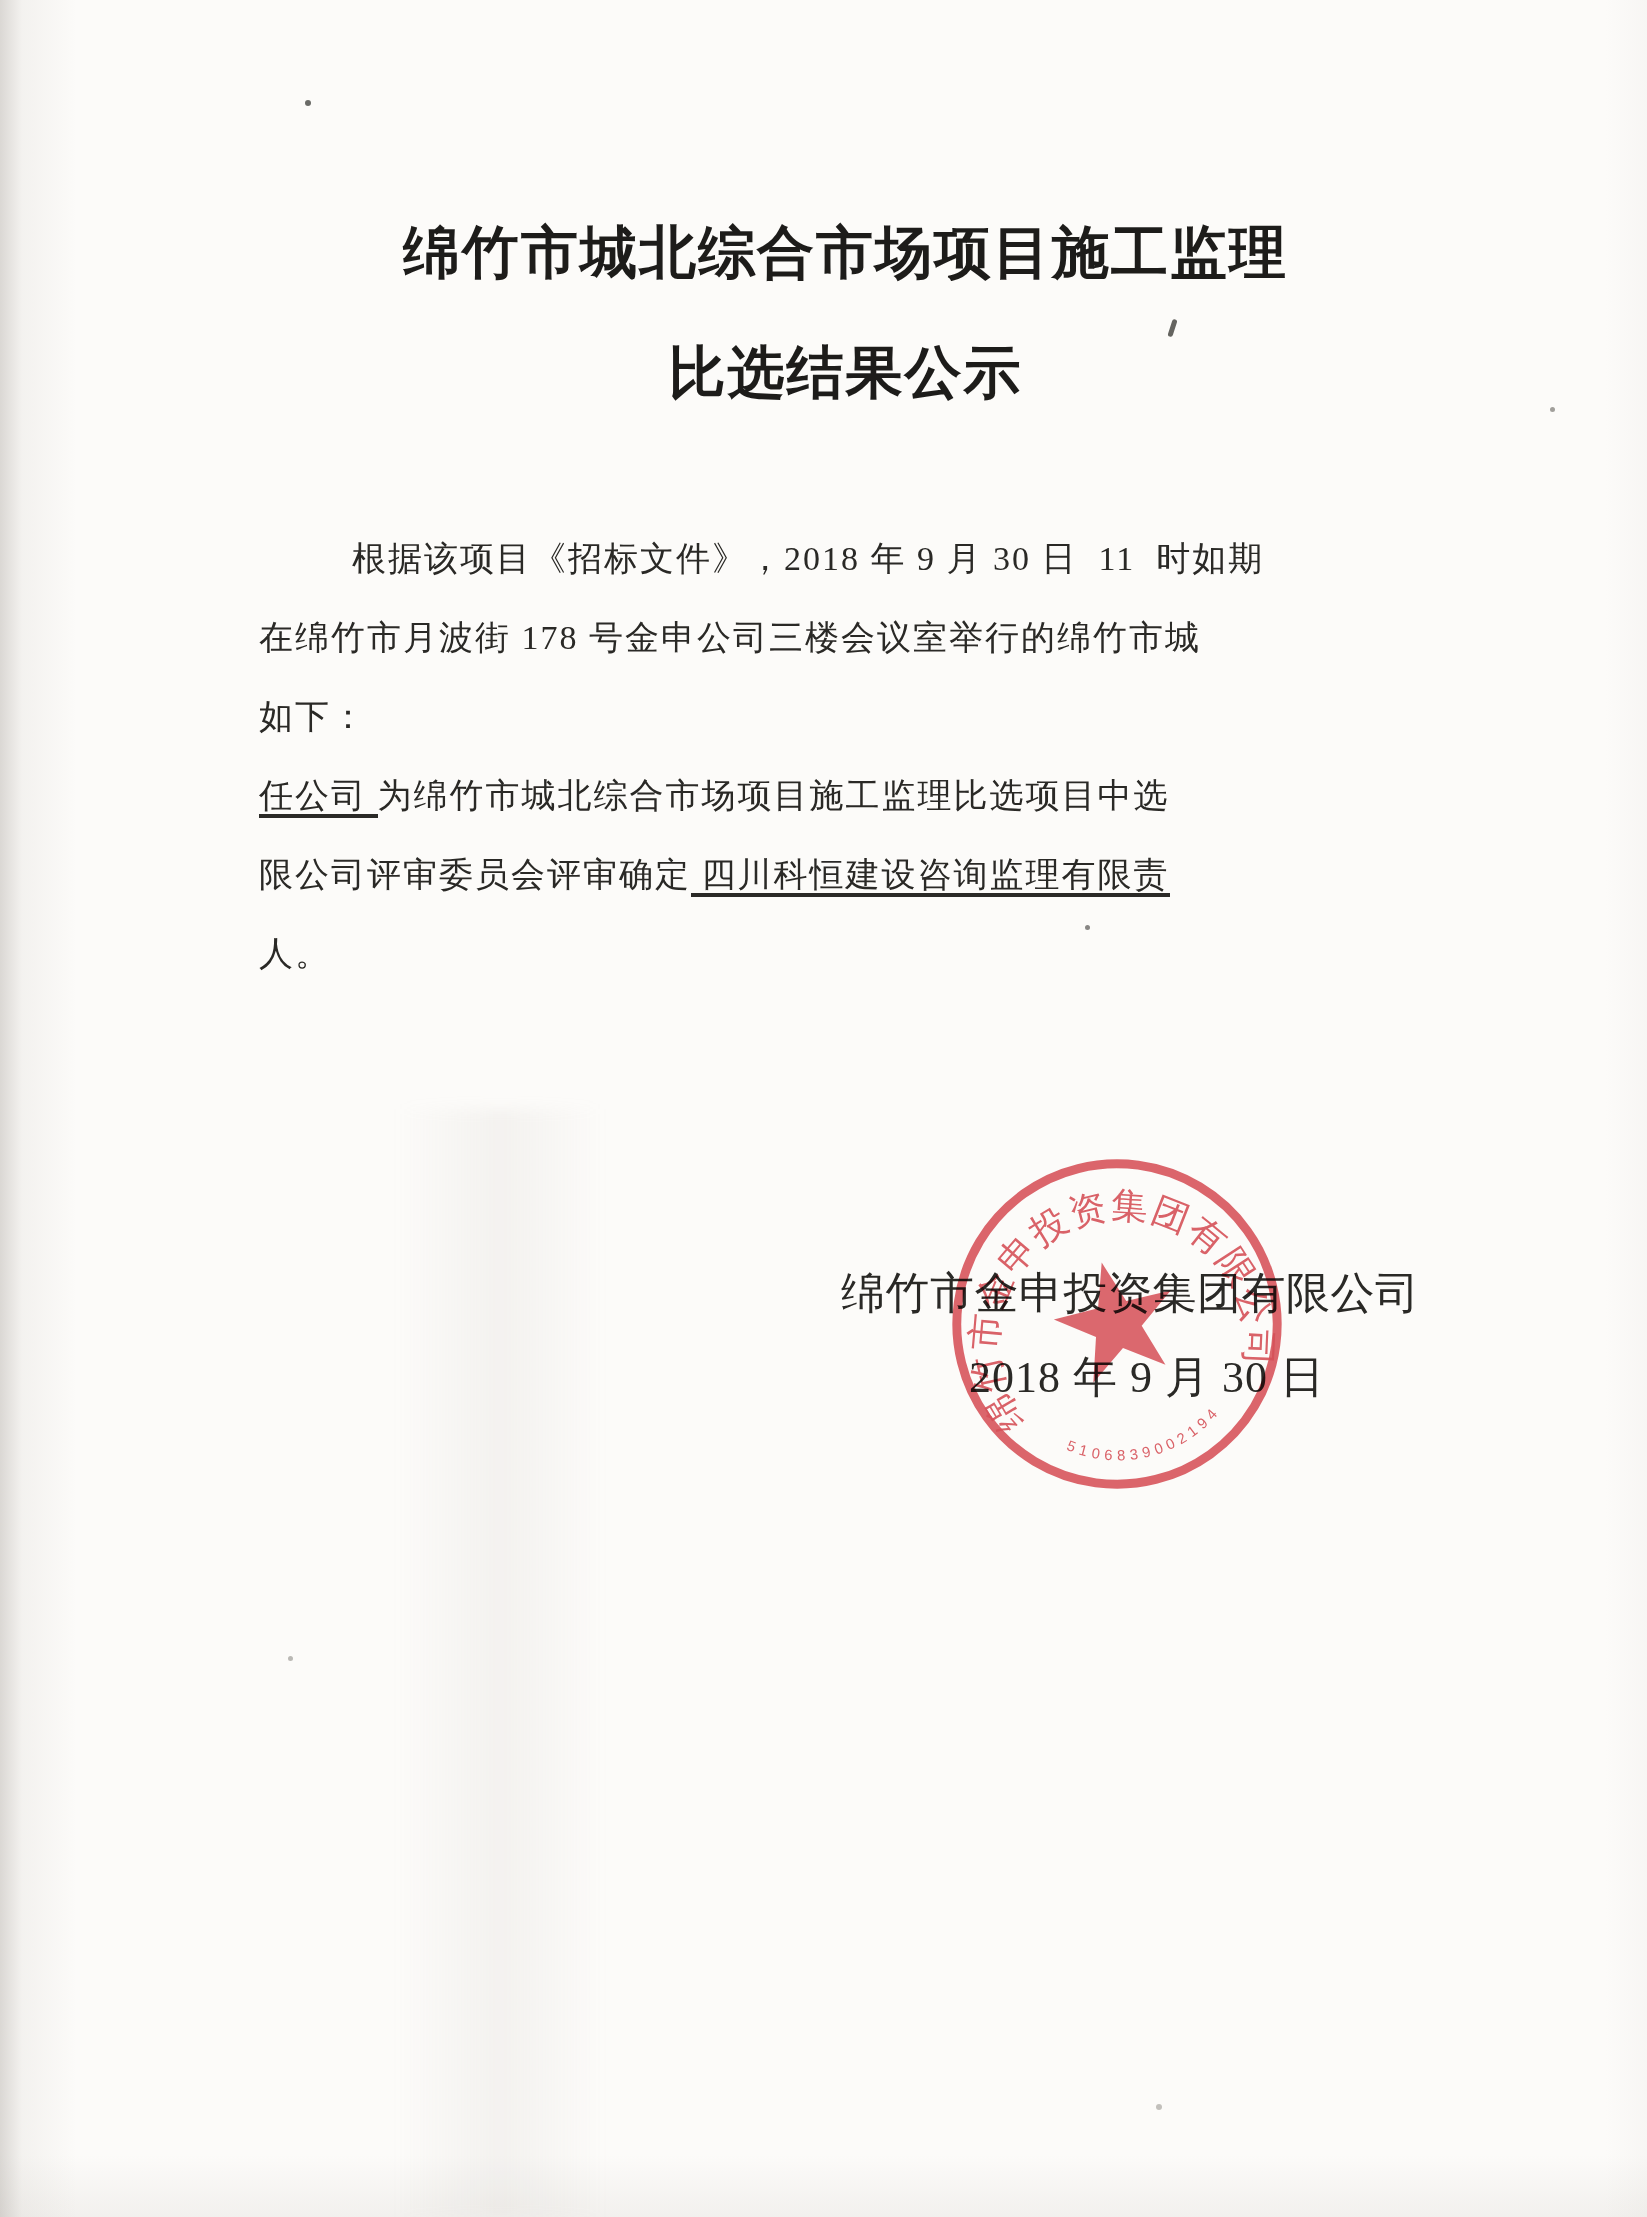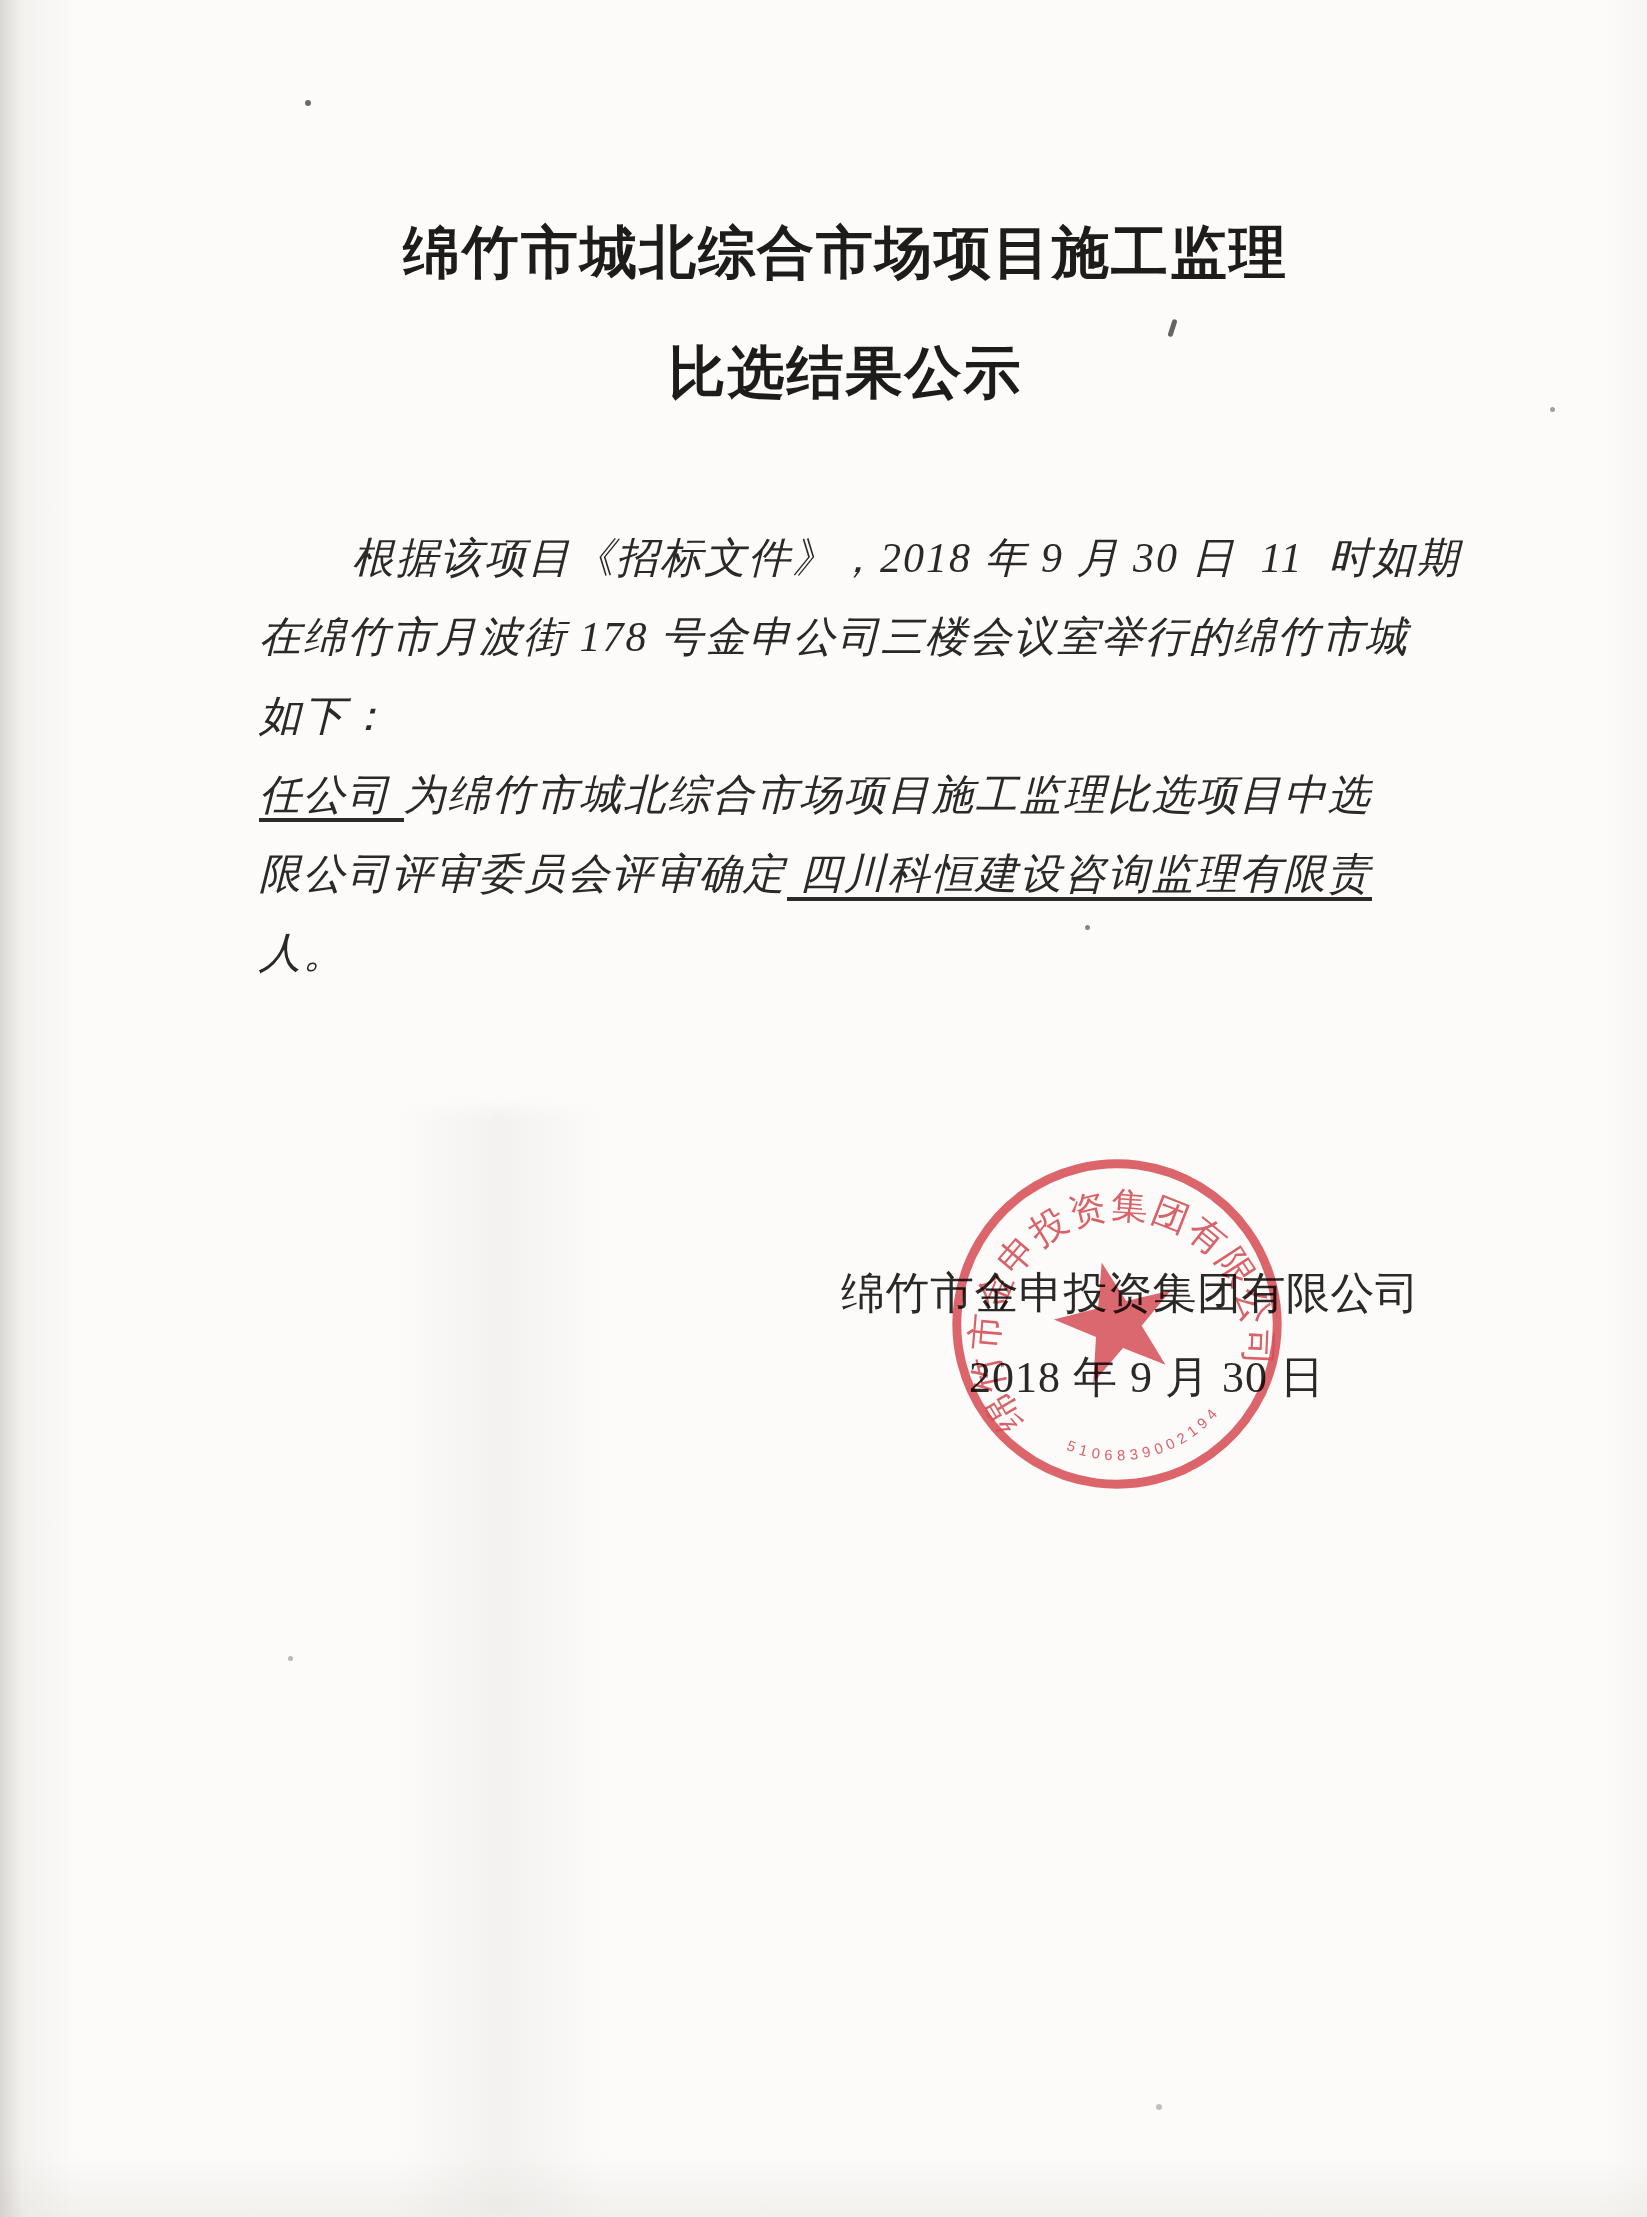--- a/index.html
+++ b/index.html
@@ -29,22 +29,22 @@
     white-space:pre;
     margin-left:22px;
   }
   .title.l1{top:218px;}
   .title.l2{top:338px;}
   .body-block{
     position:absolute;left:259px;top:519px;width:1188px;
   }
   .line{
     height:79px;line-height:79px;
-    font-size:42px;letter-spacing:2px;
-    white-space:pre;color:#2a2926;font-style:italic;
+    font-size:34px;letter-spacing:2px;
+    white-space:pre;color:#2a2926;
   }
   .indent{padding-left:93px;}
   .u{border-bottom:4px solid #2b2a27;}
   .sig{
     position:absolute;white-space:pre;
     font-size:44px;line-height:55px;color:#2a2926;
   }
   .sig.company{left:841px;top:1266px;letter-spacing:0.5px;}
   .sig.date{left:969px;top:1350px;letter-spacing:1px;}
   .seal{

